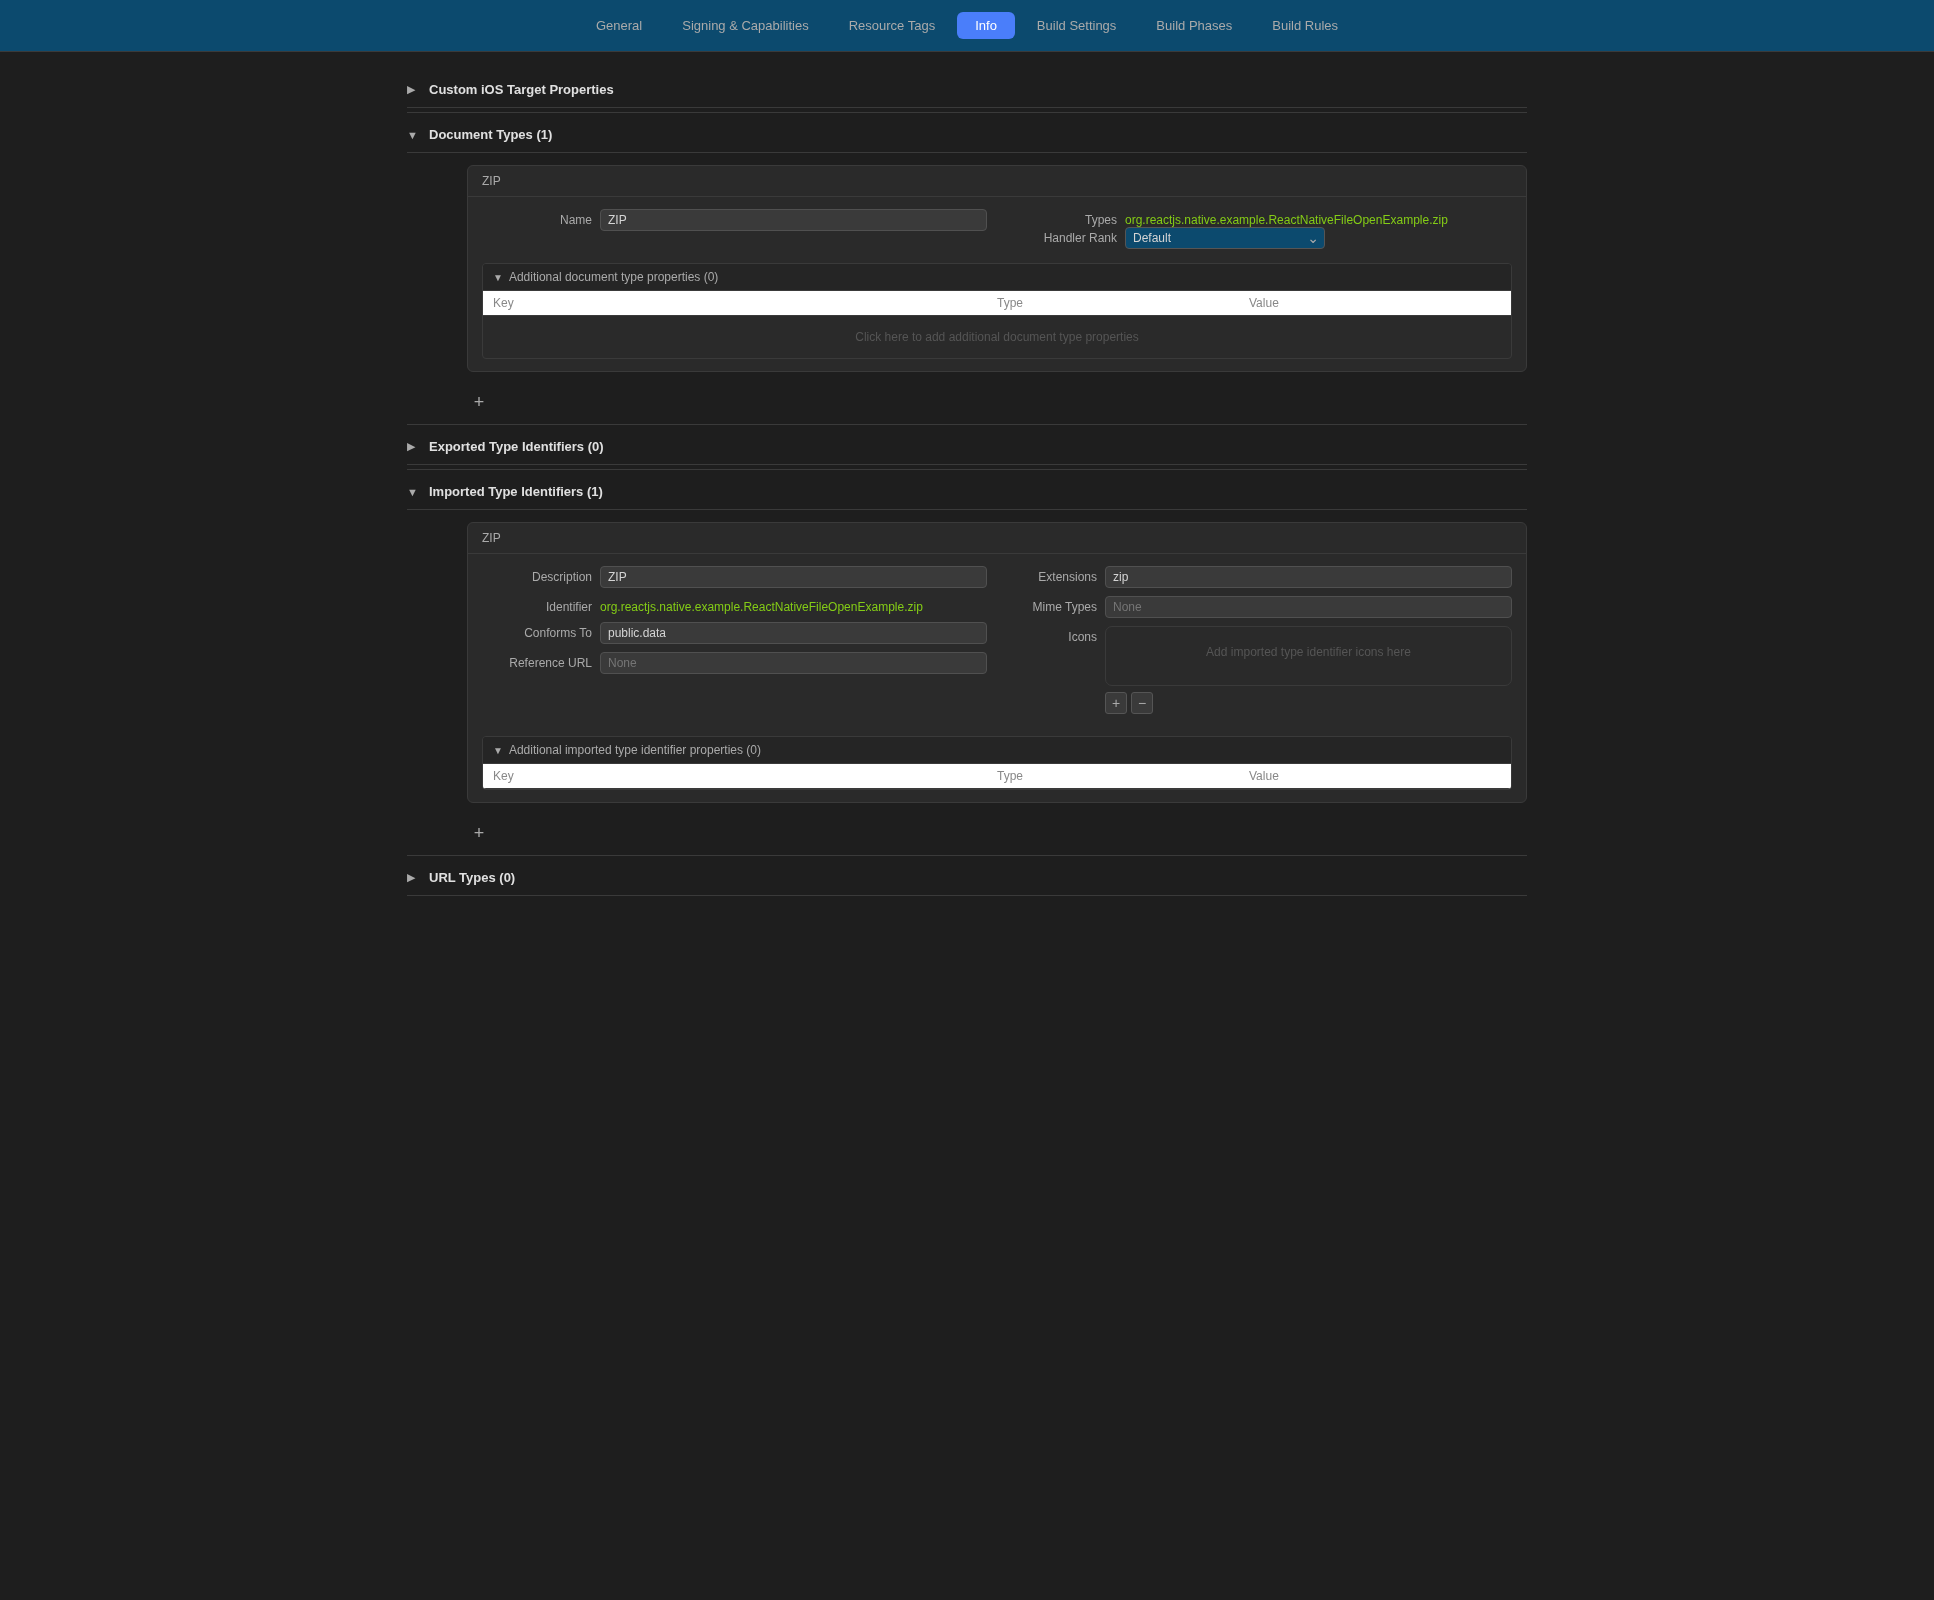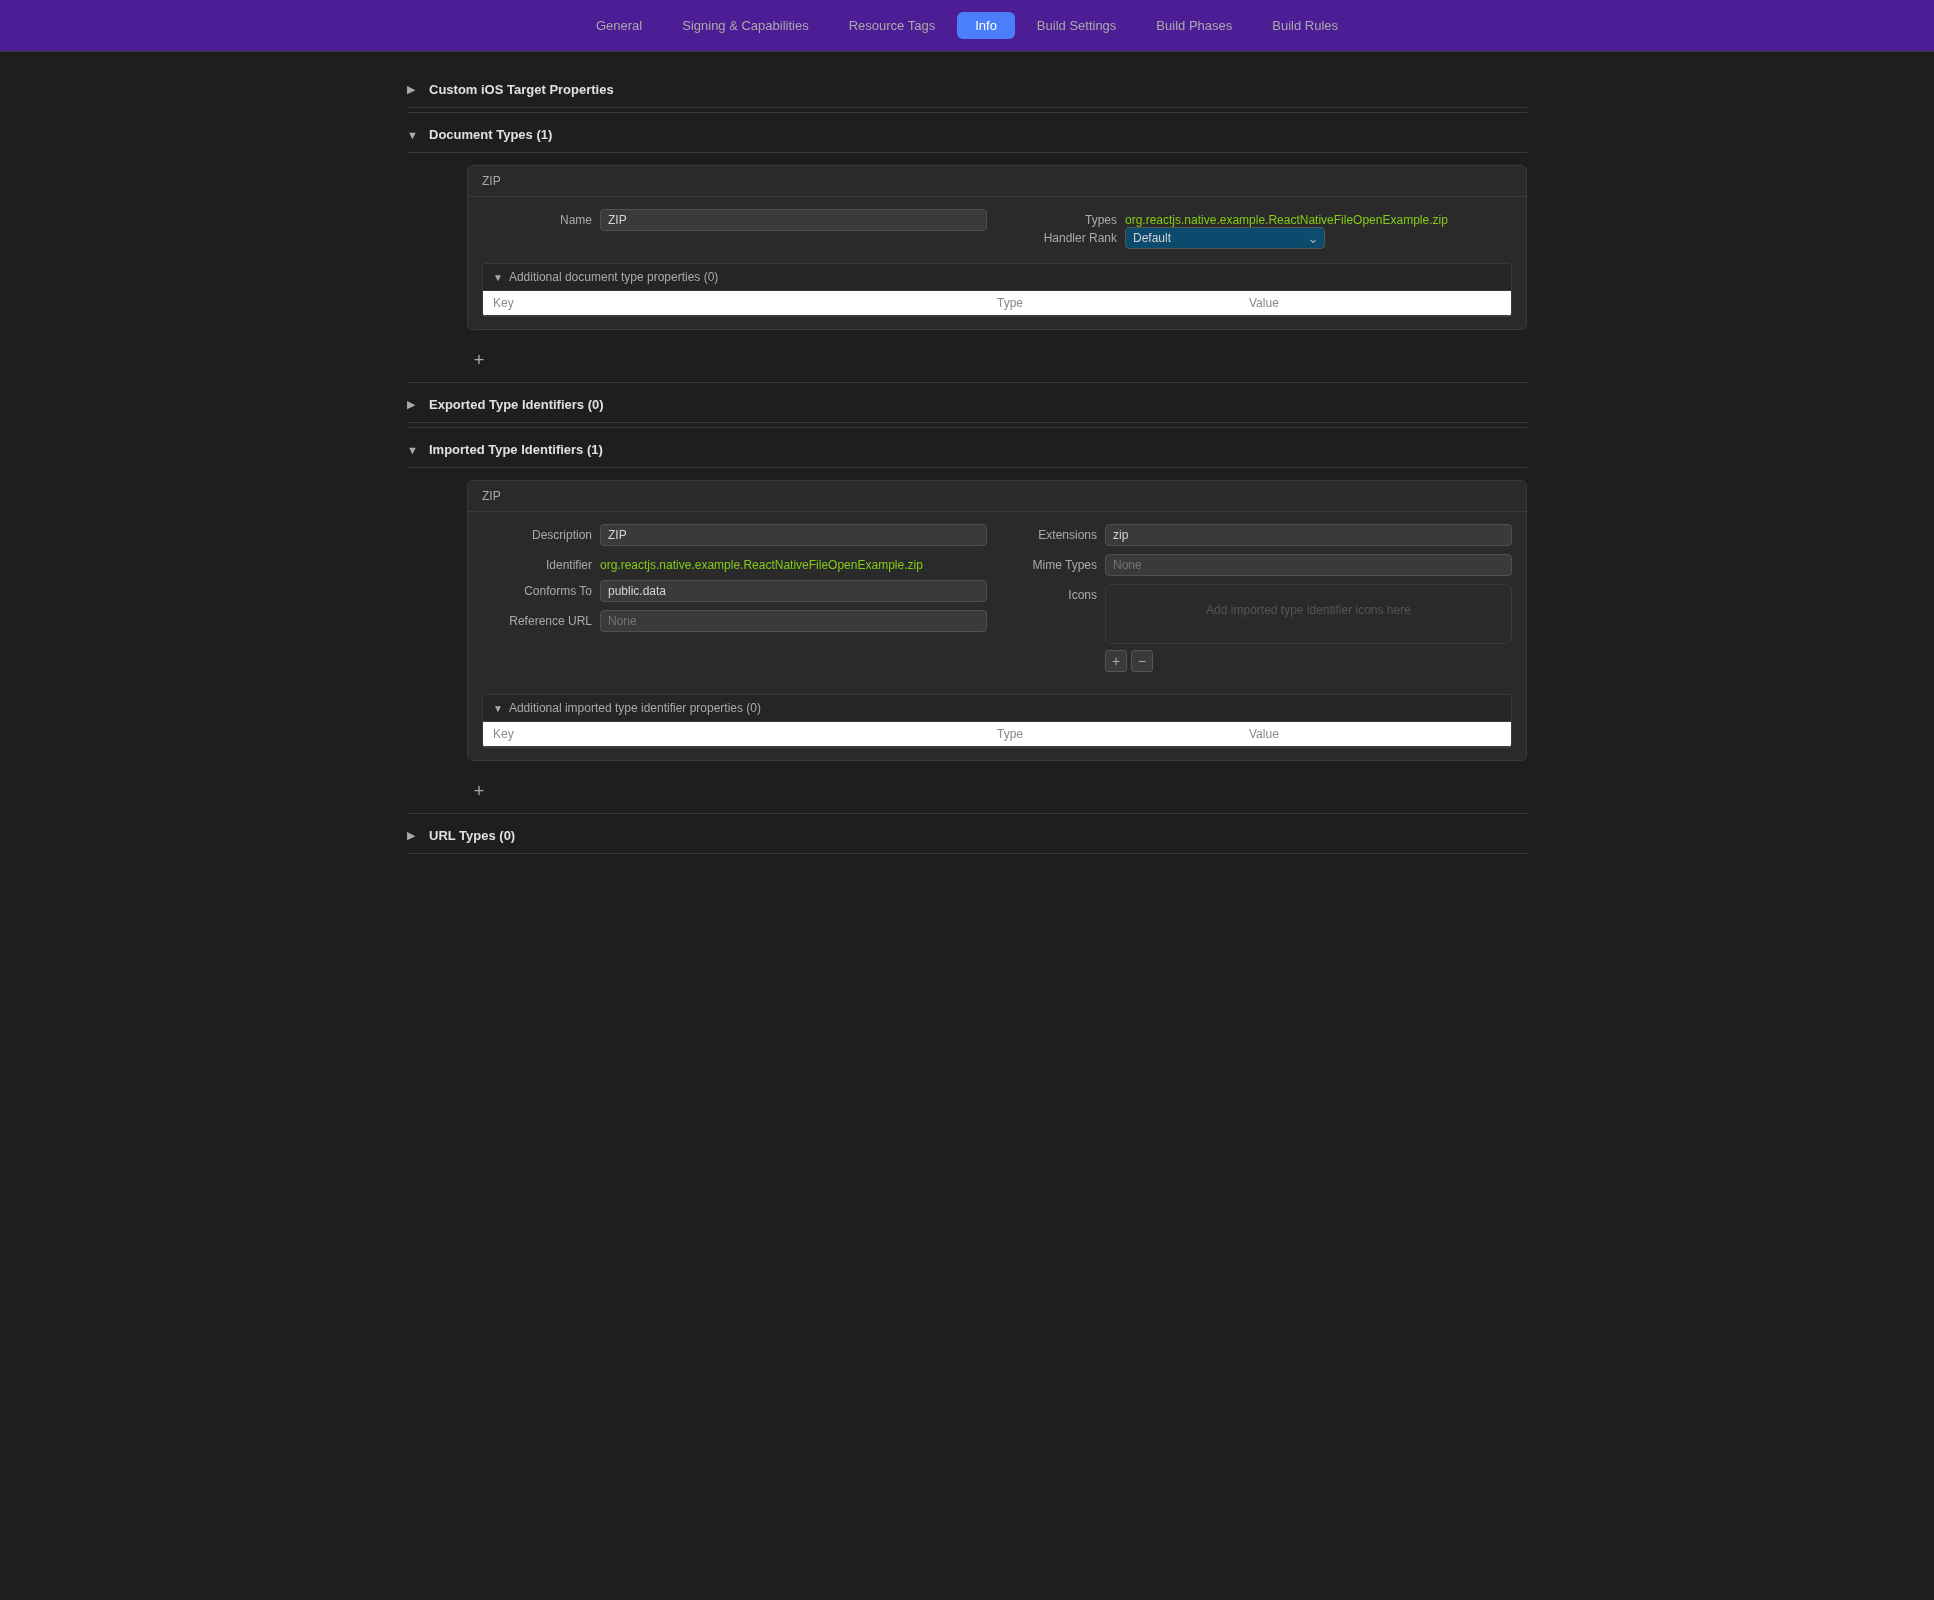--- a/index.html
+++ b/index.html
@@ -11,21 +11,21 @@
       width: 1934px;
       min-height: 1600px;
       overflow-x: hidden;
     }
 
     
     .tab-bar {
       display: flex;
       align-items: center;
       justify-content: center;
-      background: #4c1d95;
+      background: #0c4a6e;
       border-bottom: 1px solid #3a3a3a;
       padding: 0 20px;
       height: 52px;
       gap: 4px;
     }
     .tab-item {
       padding: 6px 18px;
       border-radius: 6px;
       cursor: pointer;
       color: #aaa;
@@ -341,20 +341,21 @@
       <div class="sub-section" style="margin-top:14px;">
         <div class="sub-section-header">
           <span class="chevron">▼</span>
           <span class="sub-title">Additional document type properties (0)</span>
         </div>
         <div class="table-header">
           <span class="table-header-cell">Key</span>
           <span class="table-header-cell">Type</span>
           <span class="table-header-cell">Value</span>
         </div>
+        <div class="table-placeholder">Click here to add additional document type properties</div>
       </div>
     </div>
   </div>
 
   <div class="add-row">
     <button class="add-btn">+</button>
   </div>
 
   <hr class="section-divider">
 

